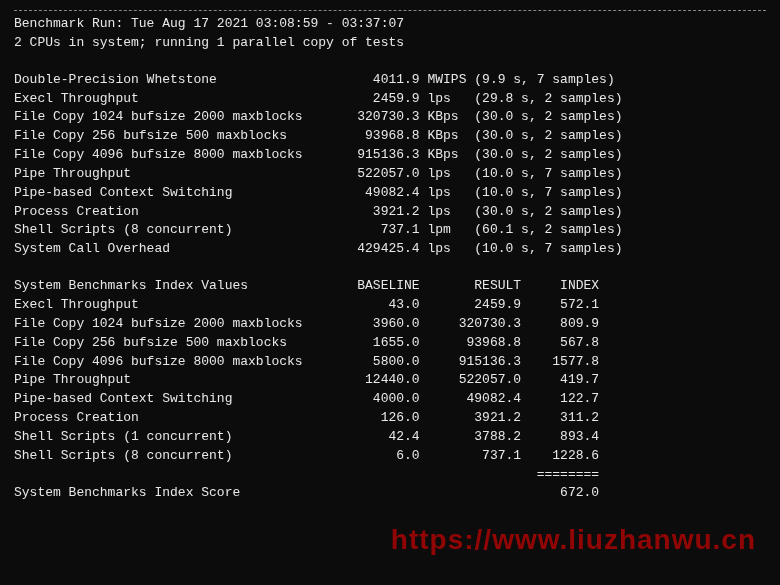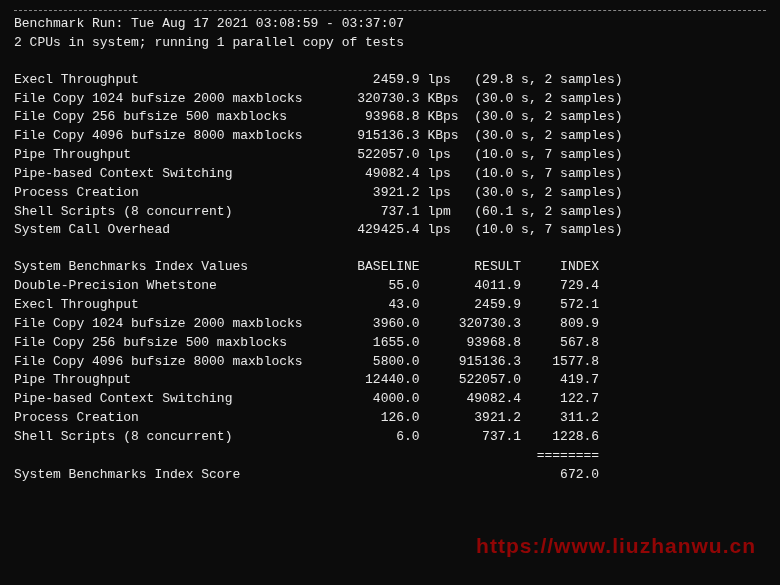--- a/index.html
+++ b/index.html
@@ -27,21 +27,21 @@
     .line {
       white-space: pre;
     }
     .blank {
       height: 18px;
     }
     .watermark {
       position: absolute;
       bottom: 24px;
       right: 24px;
-      font-size: 21px;
+      font-size: 28px;
       color: rgba(255, 0, 0, 0.55);
       font-family: Arial, sans-serif;
       font-weight: bold;
       letter-spacing: 1px;
       pointer-events: none;
     }
     .equals-row {
       white-space: pre;
     }
   </style>
@@ -49,43 +49,44 @@
 <body>
 
 <div class="divider"></div>
 
 <div class="line">Benchmark Run: Tue Aug 17 2021 03:08:59 - 03:37:07</div>
 <div class="line">2 CPUs in system; running 1 parallel copy of tests</div>
 
 <div class="blank"></div>
 
 <div id="tests-block">
+    <div class="line">Double-Precision Whetstone                    4011.9 MWIPS (9.9 s, 7 samples)</div>
     <div class="line">Execl Throughput                              2459.9 lps   (29.8 s, 2 samples)</div>
     <div class="line">File Copy 1024 bufsize 2000 maxblocks       320730.3 KBps  (30.0 s, 2 samples)</div>
     <div class="line">File Copy 256 bufsize 500 maxblocks          93968.8 KBps  (30.0 s, 2 samples)</div>
     <div class="line">File Copy 4096 bufsize 8000 maxblocks       915136.3 KBps  (30.0 s, 2 samples)</div>
     <div class="line">Pipe Throughput                             522057.0 lps   (10.0 s, 7 samples)</div>
     <div class="line">Pipe-based Context Switching                 49082.4 lps   (10.0 s, 7 samples)</div>
     <div class="line">Process Creation                              3921.2 lps   (30.0 s, 2 samples)</div>
     <div class="line">Shell Scripts (8 concurrent)                   737.1 lpm   (60.1 s, 2 samples)</div>
     <div class="line">System Call Overhead                        429425.4 lps   (10.0 s, 7 samples)</div>
   </div>
 
 <div class="blank"></div>
 
 <div class="line" id="index-header">System Benchmarks Index Values              BASELINE       RESULT     INDEX</div>
 <div id="index-block">
-    <div class="line">Double-Precision Whetstone                      55.0       4011.9     729.4</div>
     <div class="line">Execl Throughput                                43.0       2459.9     572.1</div>
     <div class="line">File Copy 1024 bufsize 2000 maxblocks         3960.0     320730.3     809.9</div>
     <div class="line">File Copy 256 bufsize 500 maxblocks           1655.0      93968.8     567.8</div>
     <div class="line">File Copy 4096 bufsize 8000 maxblocks         5800.0     915136.3    1577.8</div>
     <div class="line">Pipe Throughput                              12440.0     522057.0     419.7</div>
     <div class="line">Pipe-based Context Switching                  4000.0      49082.4     122.7</div>
     <div class="line">Process Creation                               126.0       3921.2     311.2</div>
+    <div class="line">Shell Scripts (1 concurrent)                    42.4       3788.2     893.4</div>
     <div class="line">Shell Scripts (8 concurrent)                     6.0        737.1    1228.6</div>
   </div>
 
 <div class="equals-row">                                                                   ========</div>
 
 <div class="line" id="score-line">System Benchmarks Index Score                                         672.0</div>
 
 <div class="watermark">https://www.liuzhanwu.cn</div>
 
 </body></html>

